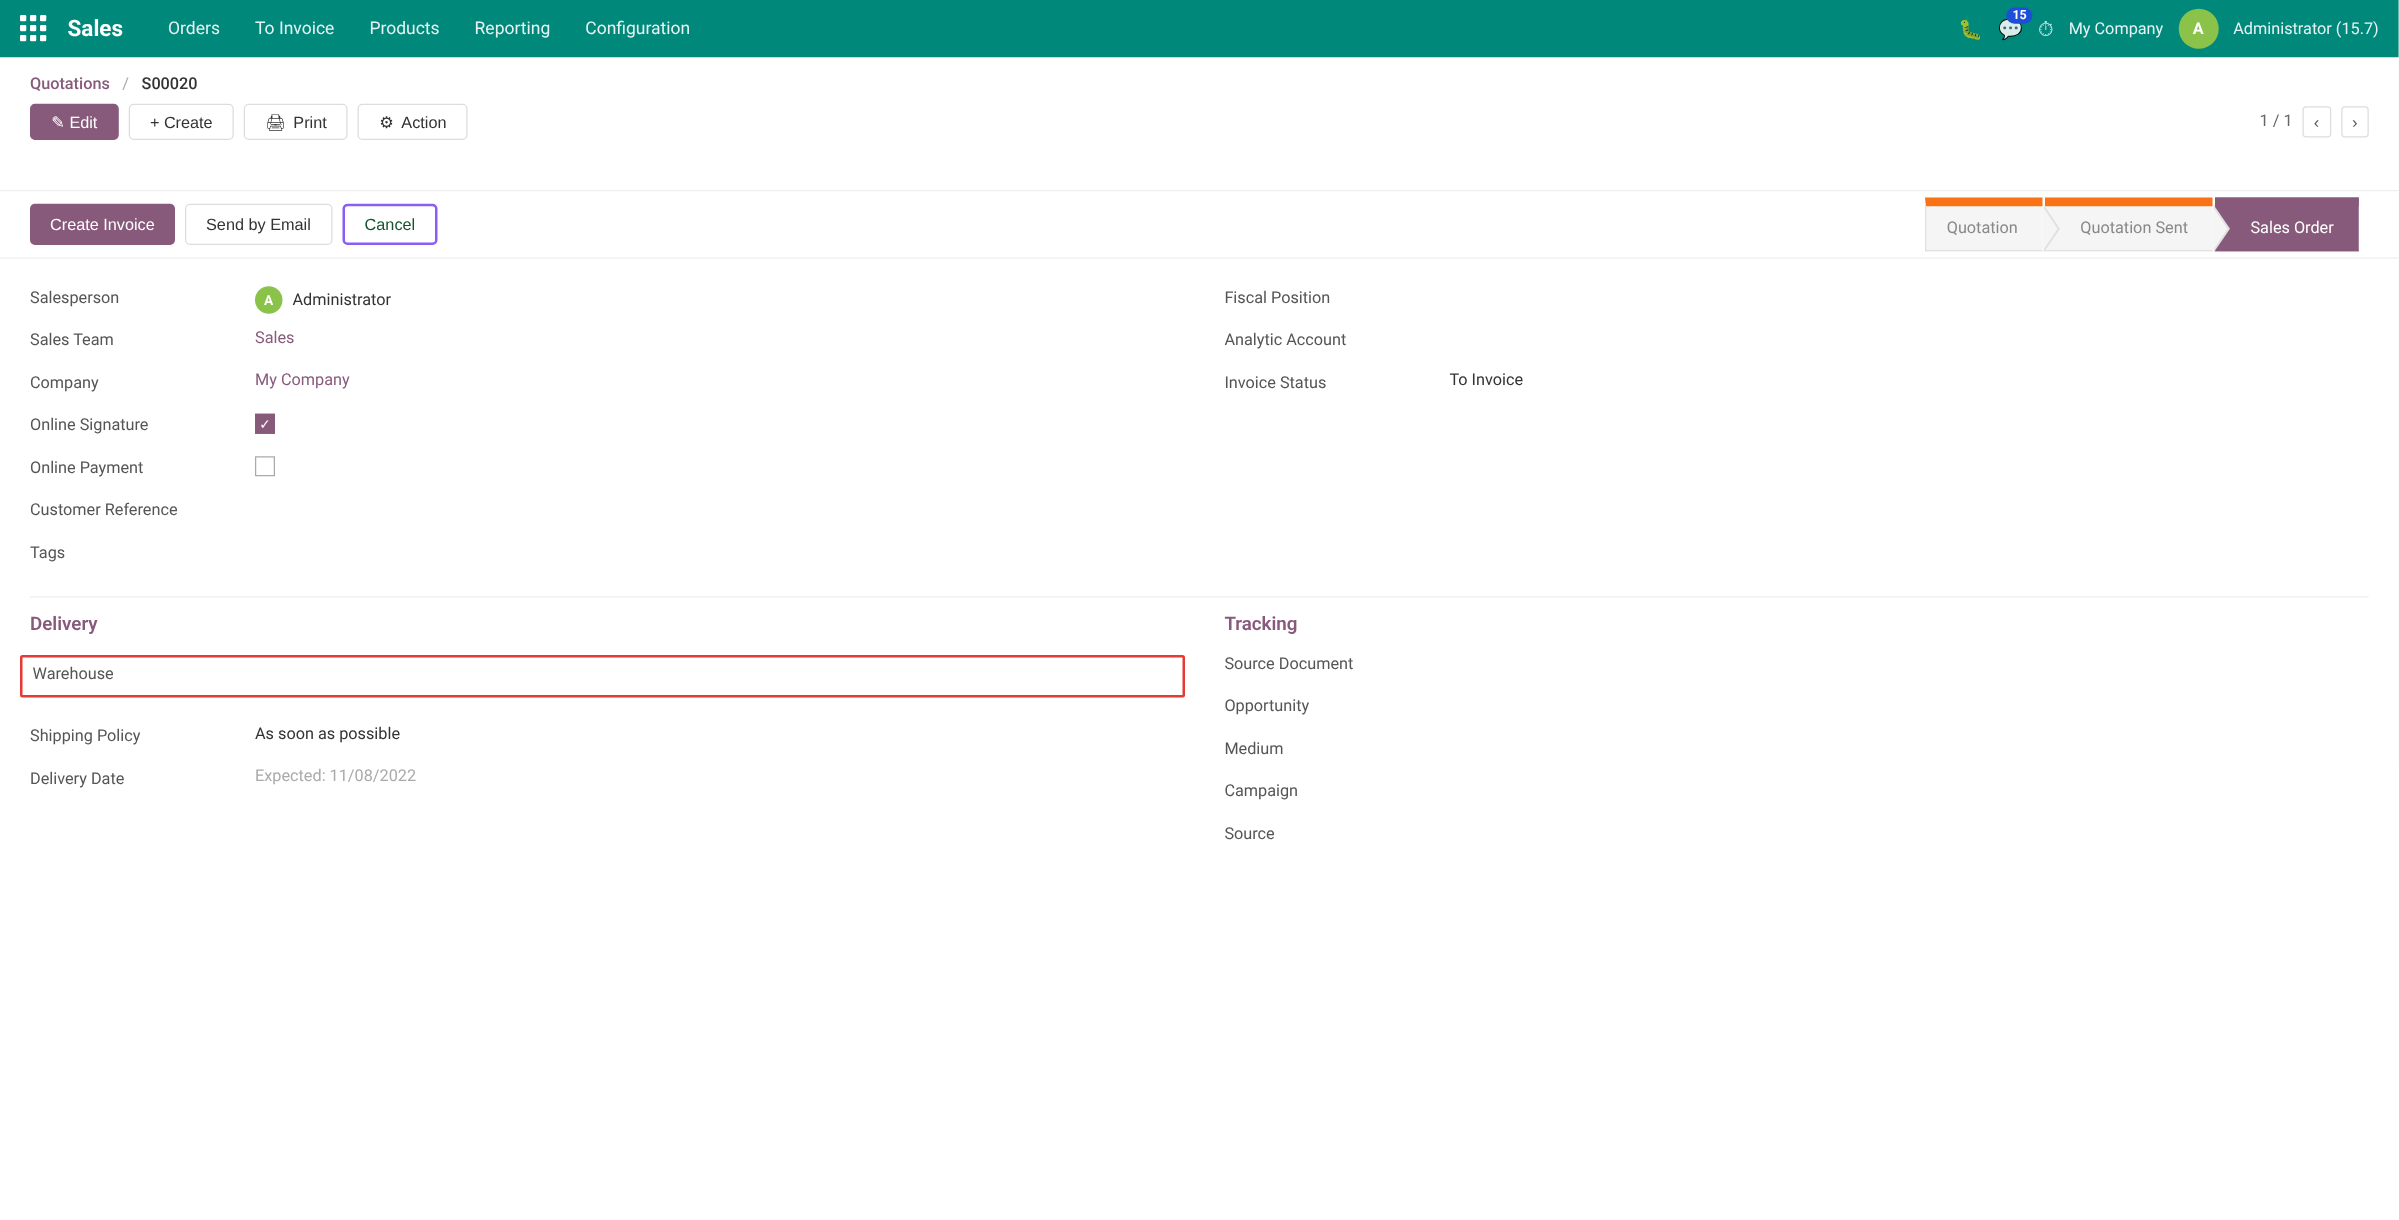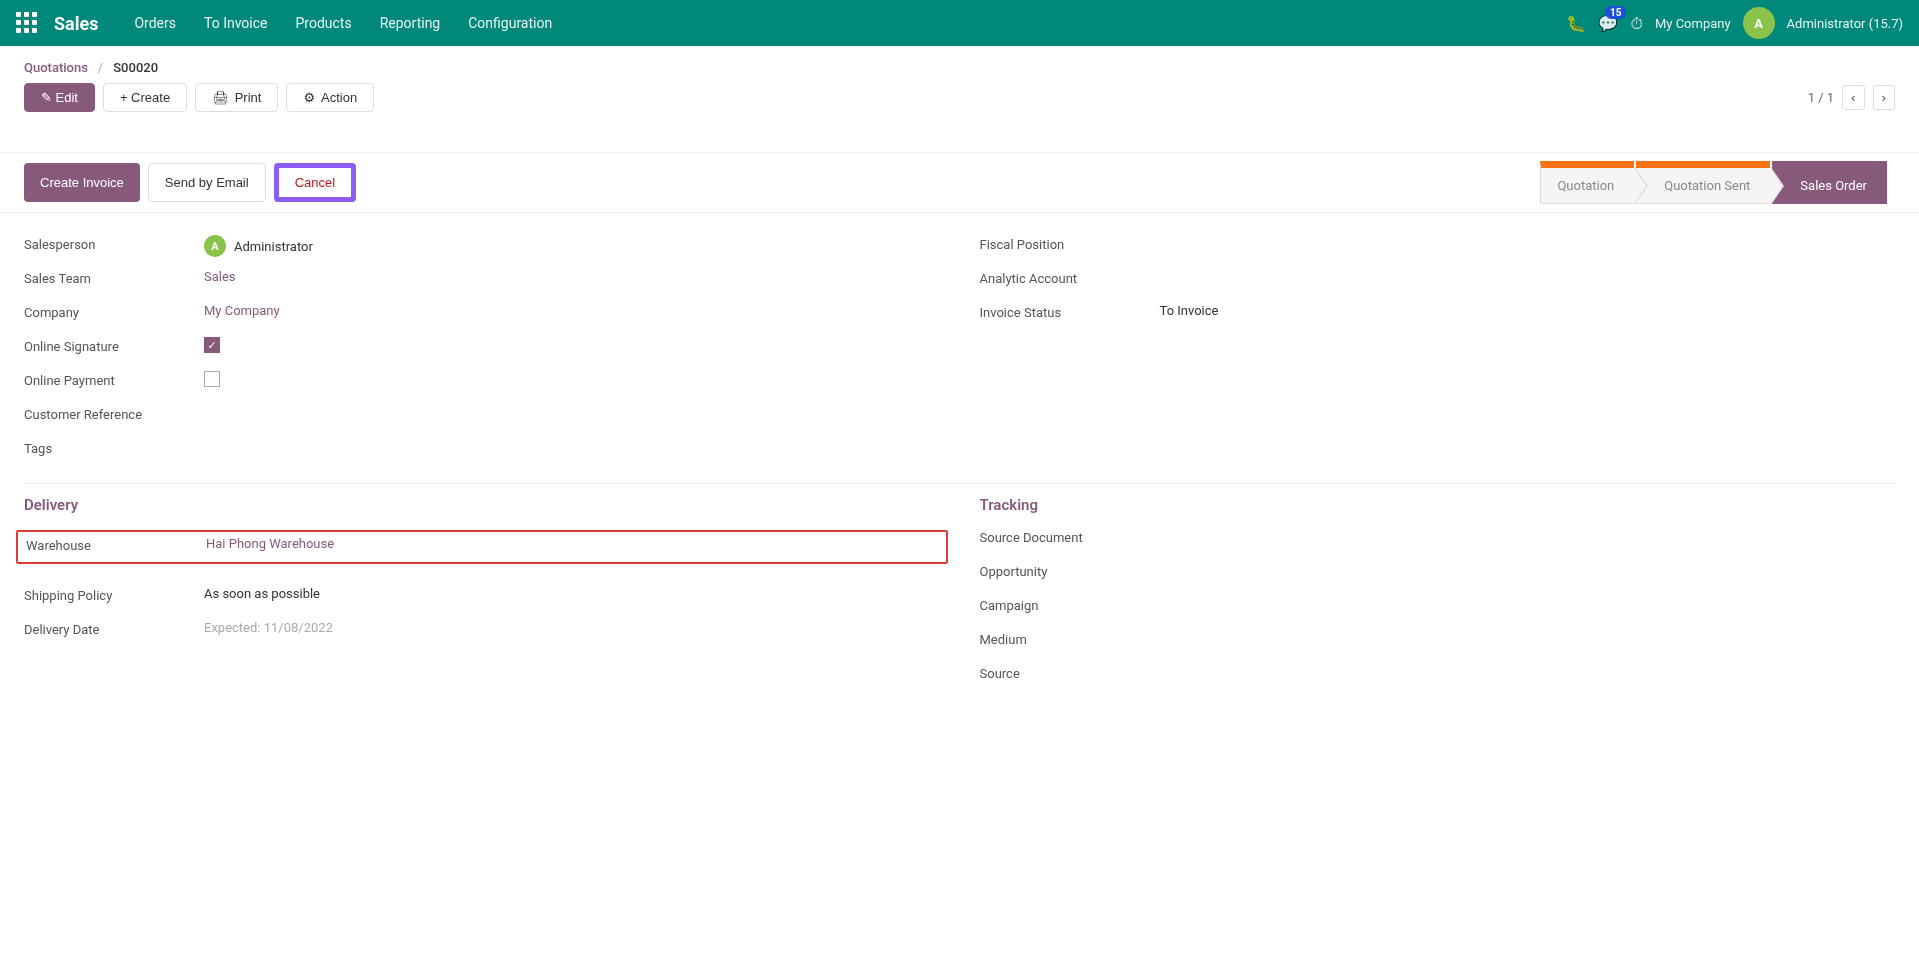--- a/index.html
+++ b/index.html
@@ -217,22 +217,22 @@
       border-radius: 4px;
     }
     .btn-send-email {
       background: white;
       color: #333;
       border: 1px solid #ddd;
       margin-left: 8px;
     }
     .btn-cancel {
       background: white;
-      color: #b91c1c;
-      border: 5px solid #8b5cf6;
+      color: #14532d;
+      border: 2px solid #8b5cf6;
       margin-left: 8px;
     }
 
     .status-steps {
       margin-left: auto;
       display: flex;
       align-items: center;
     }
     .step {
       padding: 10px 20px 10px 28px;
@@ -366,20 +366,21 @@
       font-weight: 600;
       margin-bottom: 8px;
     }
 
     
     .warehouse-row {
       border: 2px solid #e53935;
       border-radius: 2px;
       padding: 4px 8px;
       margin: 16px -8px;
+      flex-direction: column;
     }
   </style>
 </head>
 <body>
 
 <nav class="topnav">
   <div class="topnav-apps">
     <div class="apps-grid">
       <span></span>
         <span></span>
@@ -522,21 +523,20 @@
     </div>
 
     <hr class="section-divider">
     <div class="form-section">
 
       <div class="form-col">
         <div class="section-title">Delivery</div>
 
         <div class="form-row warehouse-row">
           <div class="form-label">Warehouse</div>
-          <div class="form-value link">Hai Phong Warehouse</div>
         </div>
         <div class="form-row">
           <div class="form-label">Shipping Policy</div>
           <div class="form-value">As soon as possible</div>
         </div>
         <div class="form-row">
           <div class="form-label">Delivery Date</div>
           <div class="form-value" style="color:#aaa;">Expected: 11/08/2022</div>
         </div>
       </div>
@@ -545,27 +545,27 @@
         <div class="section-title">Tracking</div>
         <div class="form-row">
           <div class="form-label">Source Document</div>
           <div class="form-value"></div>
         </div>
         <div class="form-row">
           <div class="form-label">Opportunity</div>
           <div class="form-value"></div>
         </div>
         <div class="form-row">
+          <div class="form-label">Medium</div>
+          <div class="form-value"></div>
+        </div>
+        <div class="form-row">
           <div class="form-label">Campaign</div>
           <div class="form-value"></div>
         </div>
         <div class="form-row">
-          <div class="form-label">Medium</div>
-          <div class="form-value"></div>
-        </div>
-        <div class="form-row">
           <div class="form-label">Source</div>
           <div class="form-value"></div>
         </div>
       </div>
     </div>
   </div>
 </div>
 
 </body></html>

